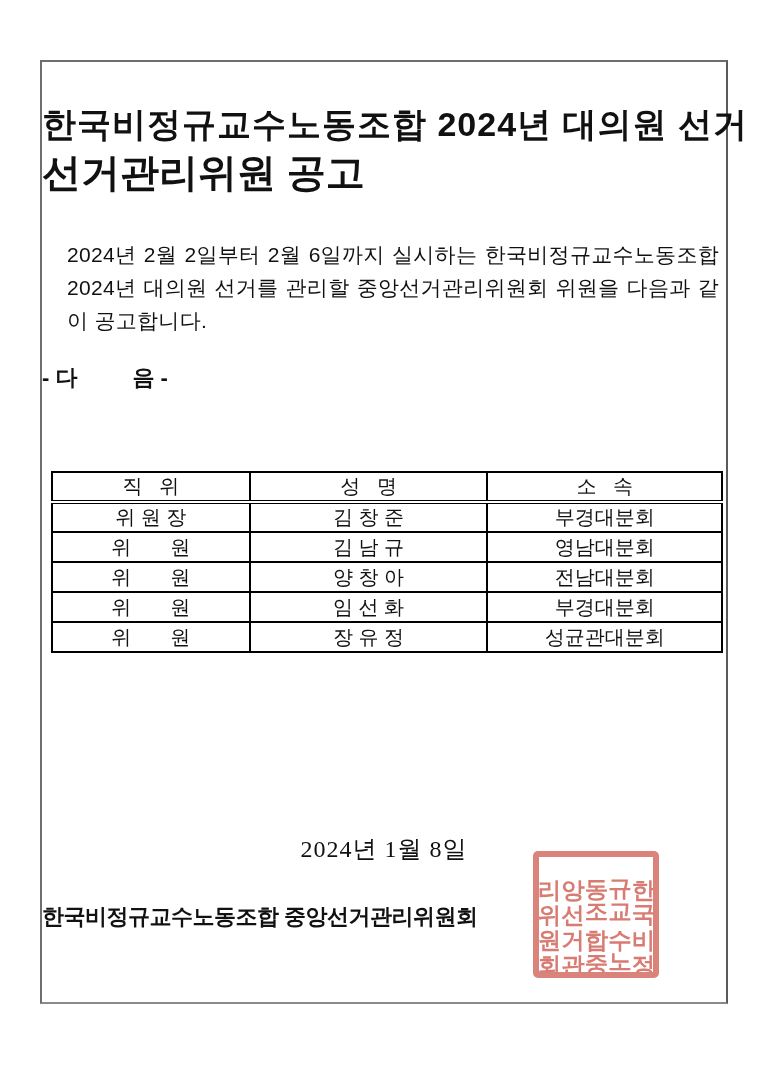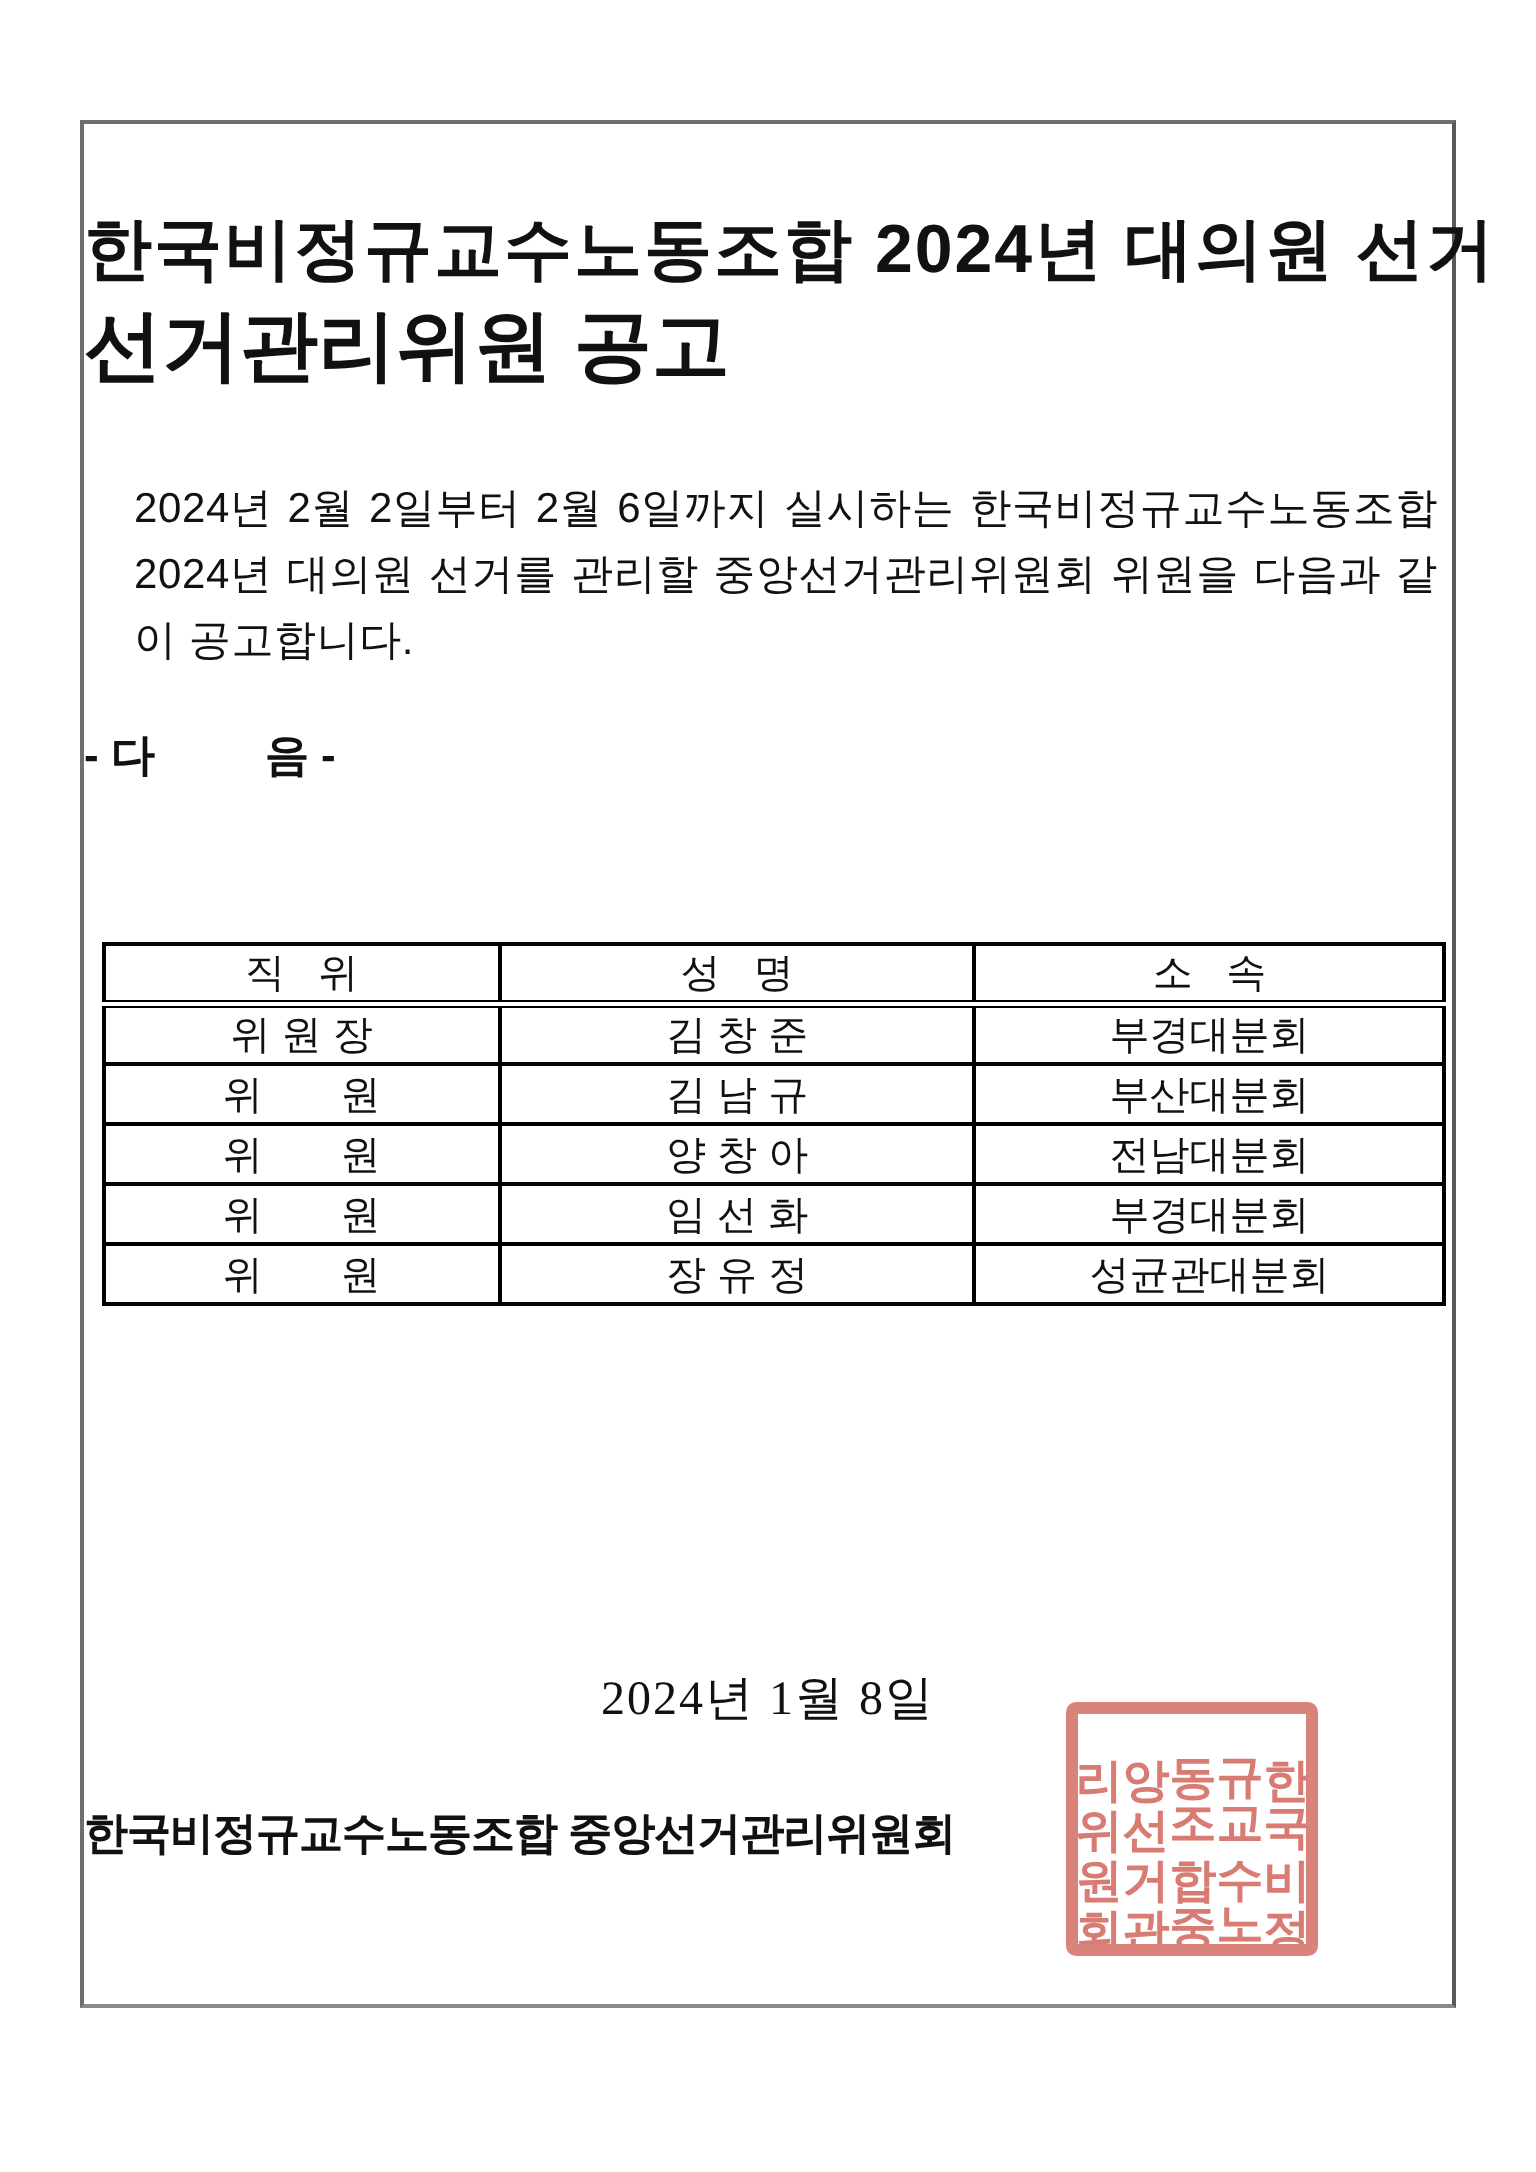--- a/index.html
+++ b/index.html
@@ -144,21 +144,21 @@
     </thead>
     <tbody>
       <tr>
         <td>위 원 장</td>
         <td>김 창 준</td>
         <td>부경대분회</td>
       </tr>
       <tr>
         <td>위       원</td>
         <td>김 남 규</td>
-        <td>부산대분회</td>
+        <td>영남대분회</td>
       </tr>
       <tr>
         <td>위       원</td>
         <td>양 창 아</td>
         <td>전남대분회</td>
       </tr>
       <tr>
         <td>위       원</td>
         <td>임 선 화</td>
         <td>부경대분회</td>

